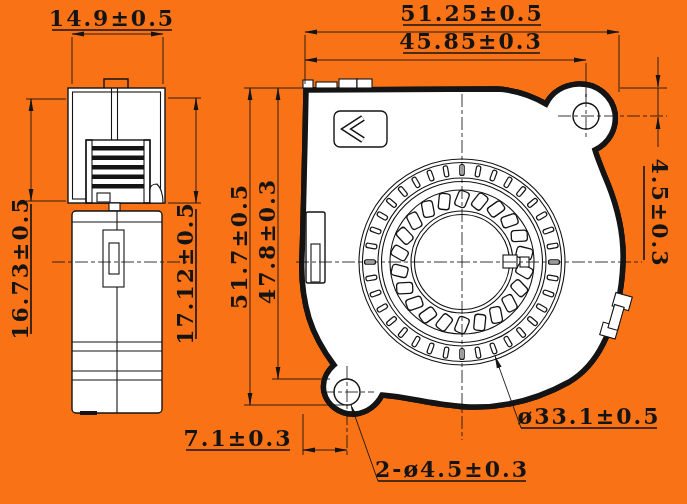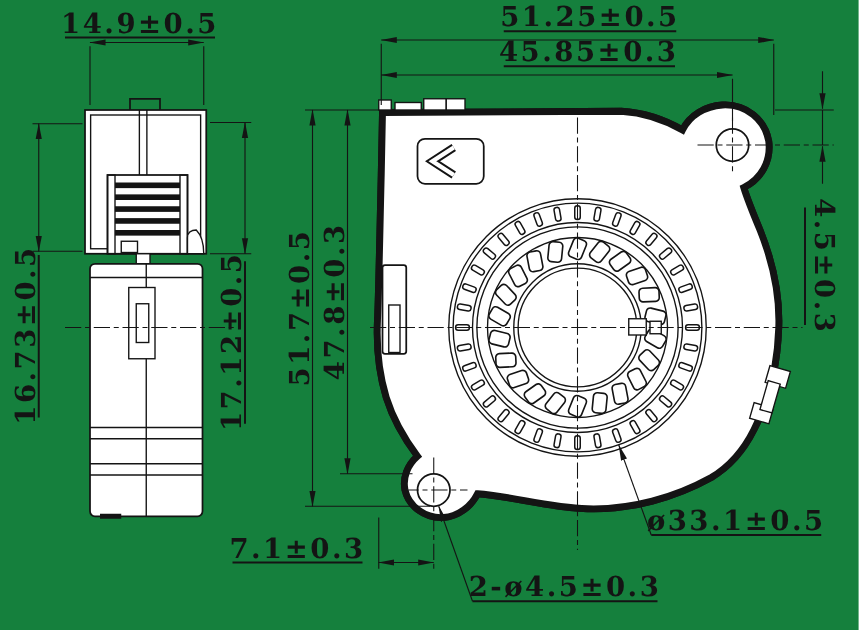--- a/index.html
+++ b/index.html
@@ -1,16 +1,16 @@
 <!DOCTYPE html>
 <html><head>
 <meta charset="utf-8">
 <style>
   html,body{margin:0;padding:0;background:#ffffff;}
-  .stage{position:relative;width:687px;height:504px;background:#15803d;overflow:hidden;}
+  .stage{position:relative;width:687px;height:504px;background:#f97316;overflow:hidden;}
   svg{display:block;}
   .geo{stroke:#141414;fill:none;stroke-width:1.4;}
   .geo-thin{stroke:#141414;fill:none;stroke-width:1.1;}
   .fillw{fill:#ffffff;}
   .dimline{stroke:#141414;stroke-width:0.9;fill:none;}
   .ext{stroke:#141414;stroke-width:0.9;fill:none;}
   .cl{stroke:#141414;stroke-width:0.85;fill:none;stroke-dasharray:13 3 4 3;}
   .ul{stroke:#141414;stroke-width:1.6;}
   .dim{font-family:"DejaVu Serif","Liberation Serif",serif;font-weight:700;font-size:22px;letter-spacing:2px;fill:#141414;}
   .arrfill{fill:#141414;}

